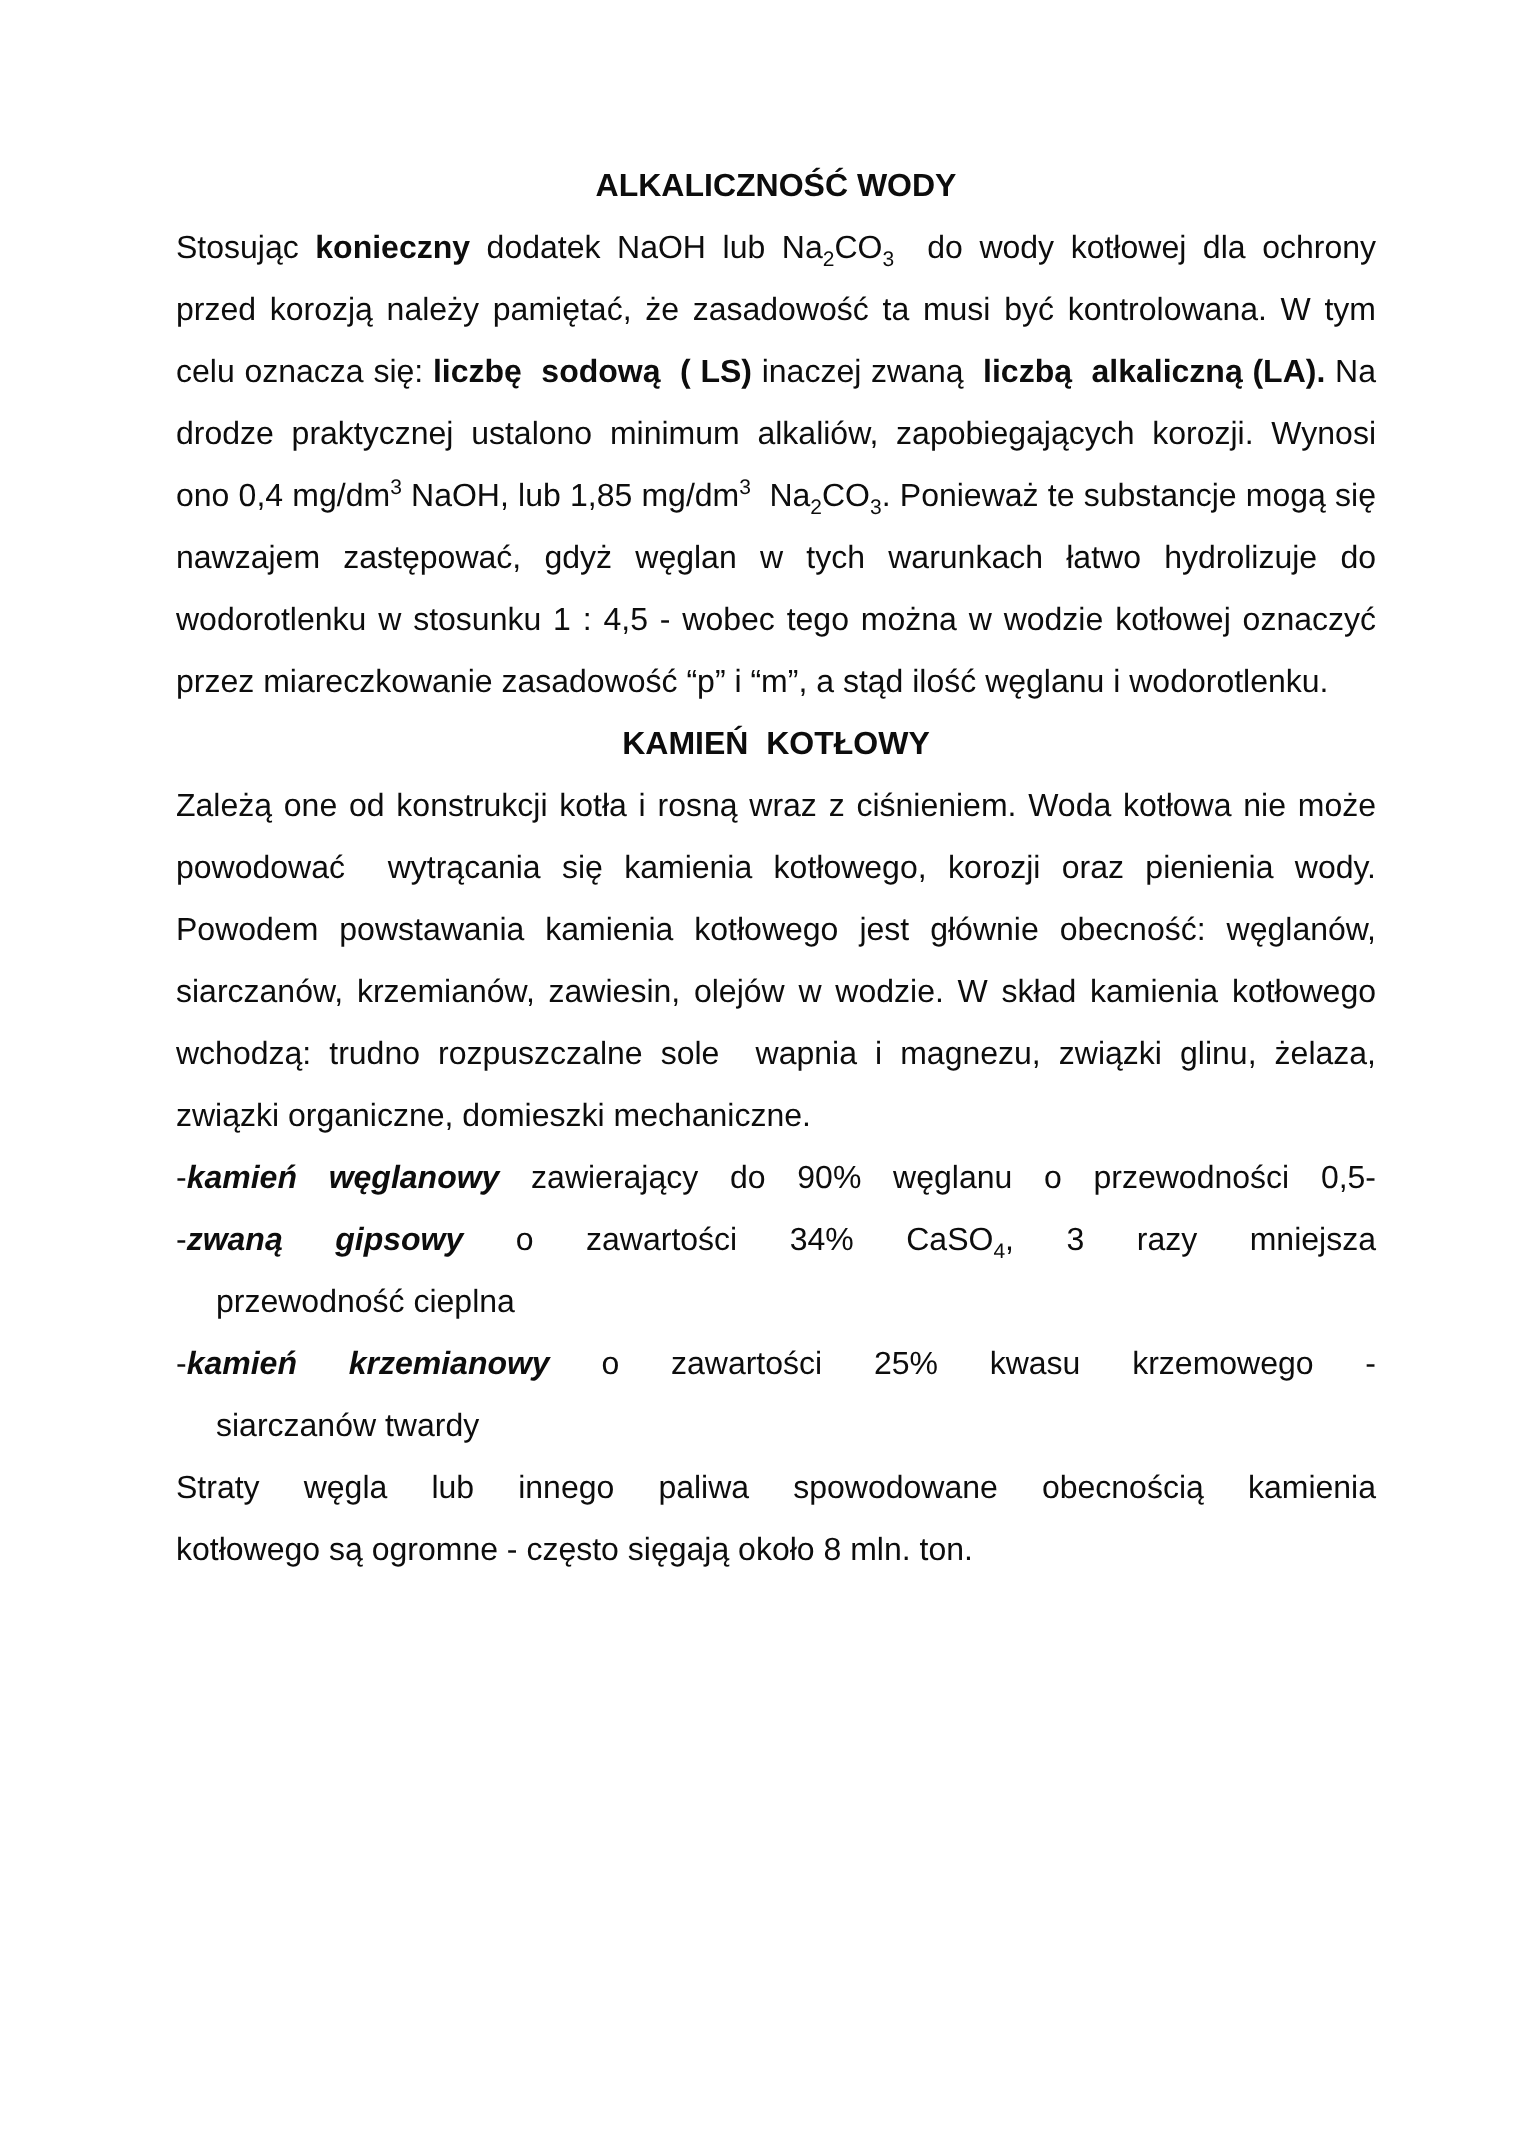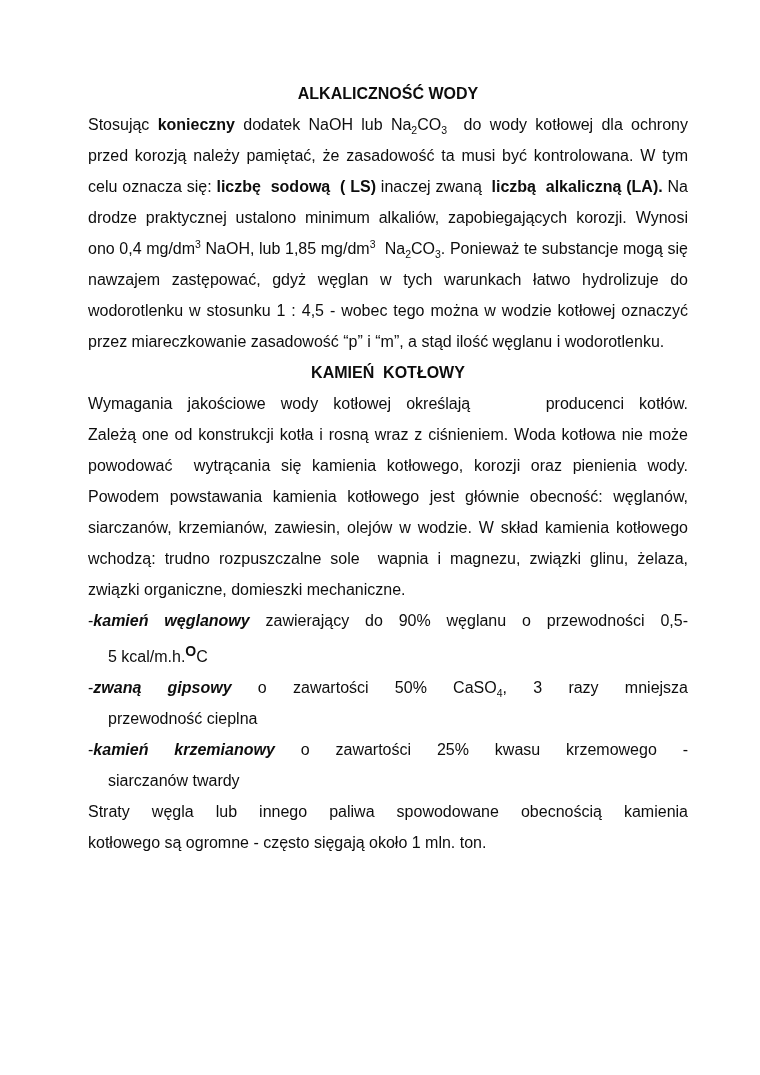--- a/index.html
+++ b/index.html
@@ -53,42 +53,40 @@
 
 <div class="page">
   <div class="content">
 
     <h2 class="title">ALKALICZNOŚĆ WODY</h2>
 
     <p class="para"><span>Stosując </span><span class="b">konieczny</span><span> dodatek NaOH lub Na</span><span class="sub">2</span><span>CO</span><span class="sub">3</span><span>&nbsp; do wody kotłowej dla ochrony przed korozją należy pamiętać, że zasadowość ta musi być kontrolowana. W tym celu oznacza się: </span><span class="b">liczbę&nbsp; sodową&nbsp; ( LS)</span><span> inaczej zwaną&nbsp; </span><span class="b">liczbą&nbsp; alkaliczną (LA).</span><span> Na drodze praktycznej ustalono minimum alkaliów, zapobiegających korozji. Wynosi ono 0,4 mg/dm</span><span class="sup">3</span><span> NaOH, lub 1,85 mg/dm</span><span class="sup">3</span><span>&nbsp; Na</span><span class="sub">2</span><span>CO</span><span class="sub">3</span><span>. Ponieważ te substancje mogą się nawzajem zastępować, gdyż węglan w tych warunkach łatwo hydrolizuje do wodorotlenku w stosunku 1 : 4,5 - wobec tego można w wodzie kotłowej oznaczyć przez miareczkowanie zasadowość “p” i “m”, a stąd ilość węglanu i wodorotlenku.</span></p>
 
     <h2 class="title">KAMIEŃ&nbsp; KOTŁOWY</h2>
 
-    <div class="jline"><span>Wymagania jakościowe wody kotłowej określają&nbsp;&nbsp;&nbsp;&nbsp; producenci kotłów.</span></div>
 
     <p class="para"><span>Zależą one od konstrukcji kotła i rosną wraz z ciśnieniem. Woda kotłowa nie może powodować&nbsp; wytrącania się kamienia kotłowego, korozji oraz pienienia wody. Powodem powstawania kamienia kotłowego jest głównie obecność: węglanów, siarczanów, krzemianów, zawiesin, olejów w wodzie. W skład kamienia kotłowego wchodzą: trudno rozpuszczalne sole&nbsp; wapnia i magnezu, związki glinu, żelaza, związki organiczne, domieszki mechaniczne.</span></p>
 
     <div>
 
       <div>
         <div class="jline"><span>-</span><span class="bi">kamień węglanowy</span><span> zawierający do 90% węglanu o przewodności 0,5-</span></div>
-        <div class="plainline cont gap-top"><span>5 kcal/m.h.</span><span class="supO">O</span><span>C</span></div>
       </div>
 
       <div>
-        <div class="jline"><span>-</span><span class="bi">zwaną gipsowy</span><span> o zawartości 50% CaSO</span><span class="sub">4</span><span>, 3 razy mniejsza</span></div>
+        <div class="jline"><span>-</span><span class="bi">zwaną gipsowy</span><span> o zawartości 34% CaSO</span><span class="sub">4</span><span>, 3 razy mniejsza</span></div>
         <div class="plainline cont"><span>przewodność cieplna</span></div>
       </div>
 
       <div>
         <div class="jline"><span>-</span><span class="bi">kamień krzemianowy</span><span> o zawartości 25% kwasu krzemowego -</span></div>
         <div class="plainline cont"><span>siarczanów twardy</span></div>
       </div>
 
     </div>
 
     <div>
       <div class="jline"><span>Straty węgla lub innego paliwa spowodowane obecnością kamienia</span></div>
-      <div class="plainline"><span>kotłowego są ogromne - często sięgają około 1 mln. ton.</span></div>
+      <div class="plainline"><span>kotłowego są ogromne - często sięgają około 8 mln. ton.</span></div>
     </div>
 
   </div>
 </div>
 
 </body></html>

